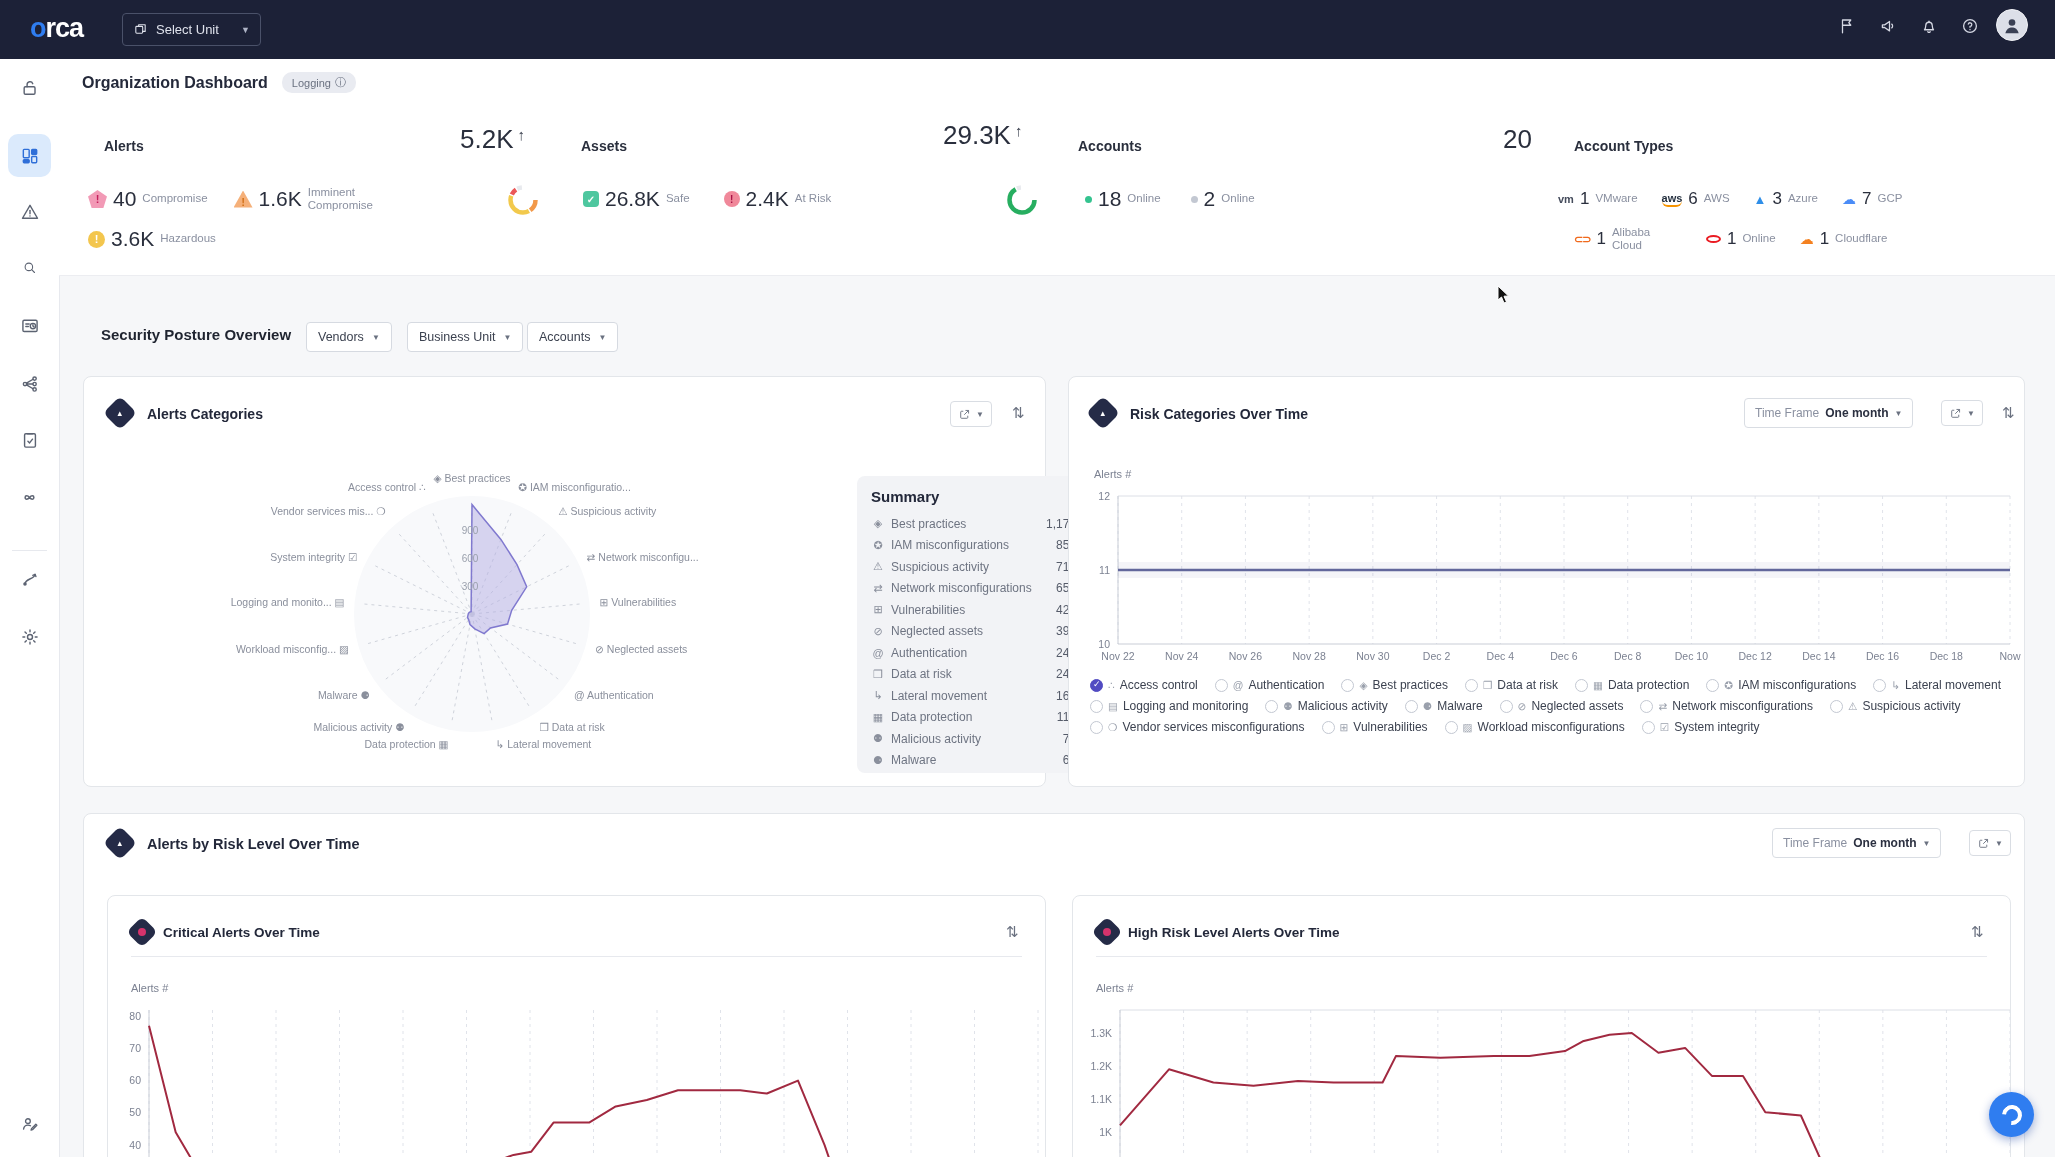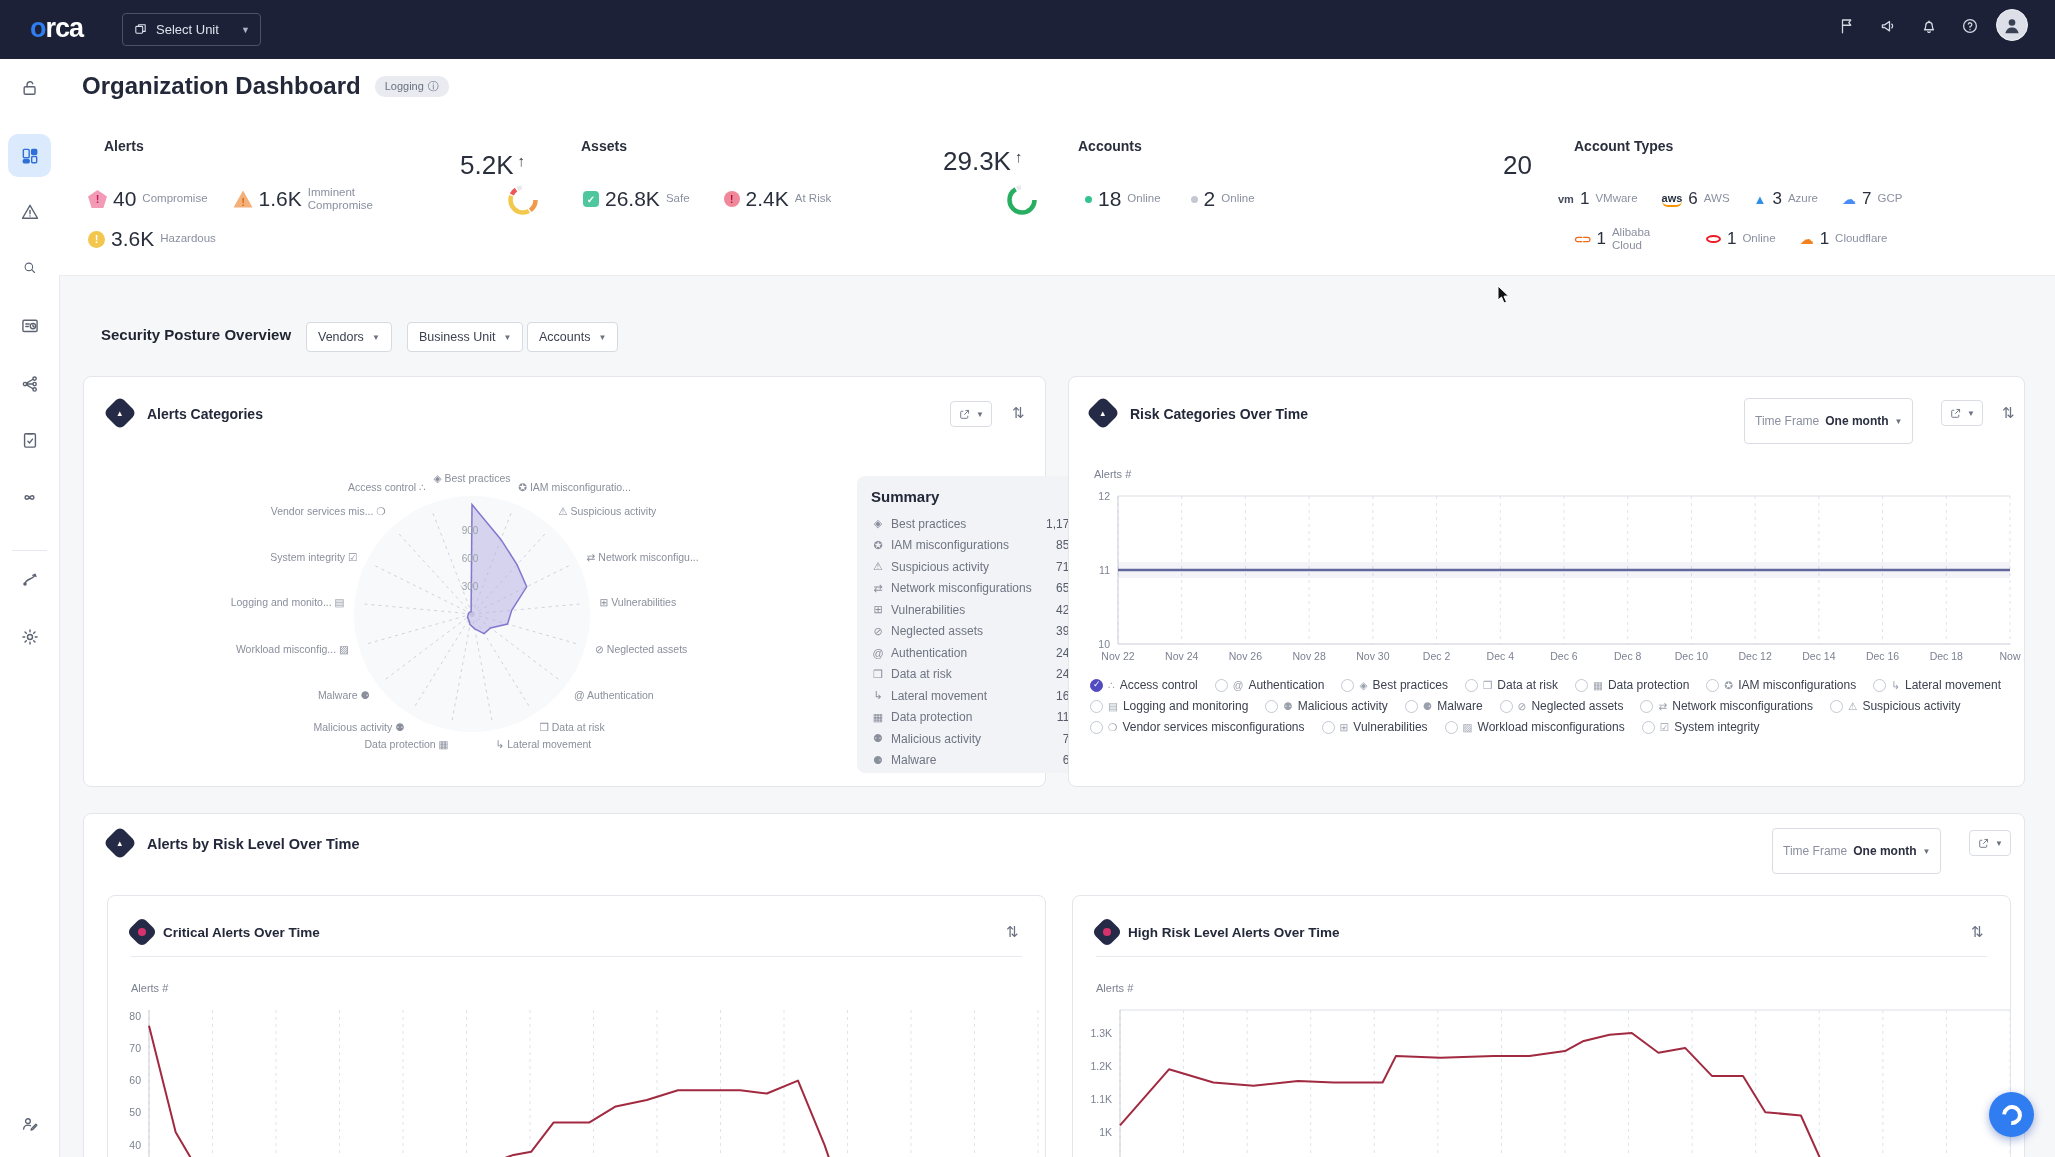--- a/index.html
+++ b/index.html
@@ -27,24 +27,24 @@
 
   
   .sidebar{position:absolute;left:0;top:59px;width:59px;height:1098px;background:#fff;border-right:1px solid #e7e9ee;}
   .sb-item{position:absolute;left:8px;width:43px;height:43px;border-radius:10px;display:flex;align-items:center;justify-content:center;color:#5c6372;cursor:pointer;}
   .sb-item.active{background:#dbeafc;color:#2f6fd8;}
   .sb-div{position:absolute;left:12px;width:35px;height:1px;background:#e7e9ee;}
 
   
   .band{position:absolute;left:59px;top:59px;width:1996px;height:216px;background:#fff;border-bottom:1px solid #ecedf1;}
   .pg-title-row{position:absolute;left:82px;top:72px;display:flex;align-items:center;gap:14px;}
-  .pg-title{font-size:24px;font-weight:600;color:#24293a;}
+  .pg-title{font-size:16px;font-weight:600;color:#24293a;}
   .badge{background:#e9ebf1;border-radius:10px;padding:3px 10px;font-size:11px;color:#6a7180;display:flex;align-items:center;gap:4px;}
   .grp-label{position:absolute;font-size:14px;font-weight:700;color:#2a2f3d;}
-  .grp-total{position:absolute;font-size:26px;font-weight:500;color:#2a2f3d;display:flex;align-items:flex-start;gap:4px;margin-top:26px;}
+  .grp-total{position:absolute;font-size:26px;font-weight:500;color:#2a2f3d;display:flex;align-items:flex-start;gap:4px;}
   .trend{font-size:15px;margin-top:2px;color:#3c4250;}
   .sitem{display:inline-flex;align-items:center;gap:6px;white-space:nowrap;}
   .sitem b{font-size:21px;font-weight:500;color:#2a2f3d;}
   .sitem small{font-size:11.5px;color:#8a90a0;display:inline-block;max-width:70px;line-height:1.15;white-space:normal;}
   .srow{position:absolute;display:flex;gap:26px;align-items:center;height:28px;}
   .shape{display:inline-flex;align-items:center;justify-content:center;font-weight:700;flex:none;}
   .pent{width:19px;height:18px;background:#f29ab6;clip-path:polygon(50% 0,100% 36%,81% 100%,19% 100%,0 36%);color:#c41e5c;font-size:11px;}
   .tri{width:19px;height:17px;background:#f5b079;clip-path:polygon(50% 0,100% 100%,0 100%);color:#cf6c10;font-size:10px;align-items:flex-end;}
   .circ{width:17px;height:17px;background:#f3c64e;border-radius:50%;color:#fff;font-size:11px;}
   .safe{width:16px;height:16px;background:#4ec79f;border-radius:4px;color:#fff;font-size:10px;}
@@ -69,21 +69,21 @@
 
   
   .card{position:absolute;background:#fff;border:1px solid #e3e6ea;border-radius:8px;box-sizing:border-box;}
   .diamond{position:absolute;width:24px;height:24px;background:#252b47;border-radius:6px;transform:rotate(45deg);display:flex;align-items:center;justify-content:center;}
   .diamond .in{transform:rotate(-45deg);color:#fff;font-size:9px;line-height:1;}
   .diamond .pink{width:8px;height:8px;border-radius:50%;background:#d6336c;transform:rotate(-45deg);}
   .card-title{position:absolute;font-size:14px;font-weight:600;color:#23283a;}
   .sub-title{position:absolute;font-size:13.5px;font-weight:600;color:#23283a;}
   .exp{position:absolute;height:26px;box-sizing:border-box;border:1px solid #d9dde3;border-radius:4px;display:inline-flex;align-items:center;gap:5px;padding:0 7px;color:#6a7180;cursor:pointer;background:#fff;}
   .swap{position:absolute;color:#6a7180;font-size:15px;cursor:pointer;}
-  .tf{position:absolute;height:46px;box-sizing:border-box;border:1px solid #d9dde3;border-radius:4px;background:#fff;
+  .tf{position:absolute;height:30px;box-sizing:border-box;border:1px solid #d9dde3;border-radius:4px;background:#fff;
     display:inline-flex;align-items:center;gap:6px;padding:0 10px;font-size:12px;cursor:pointer;}
   .tf .l{color:#8a90a0;}.tf .v{color:#2b3040;font-weight:700;}
   .divider{position:absolute;height:1px;background:#e7e9ee;}
   .ylab{position:absolute;font-size:11px;color:#7c8292;}
 
   
   .summary{position:absolute;left:857px;top:476px;width:233px;height:297px;background:#f2f3f6;border-radius:8px;box-sizing:border-box;padding:12px 14px;}
   .sum-title{font-size:15px;font-weight:600;color:#23283a;margin-bottom:8px;}
   .sum-row{display:flex;align-items:center;gap:6px;height:21.5px;font-size:12px;color:#6e7482;}
   .sum-row .g{width:14px;color:#8a8f9c;font-size:11px;text-align:center;flex:none;}

